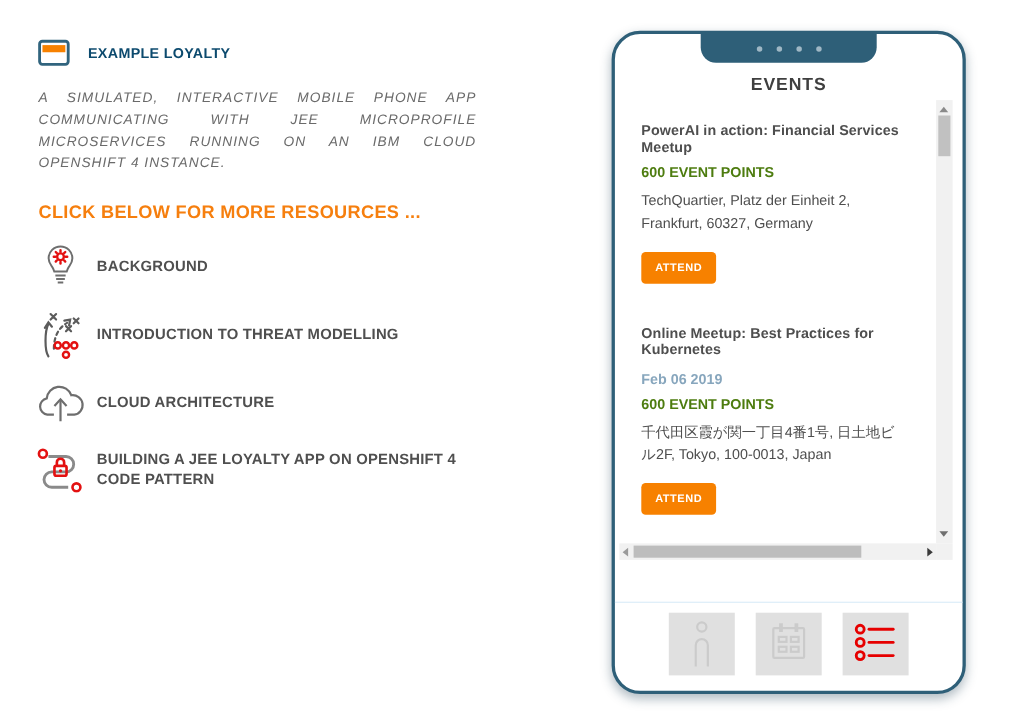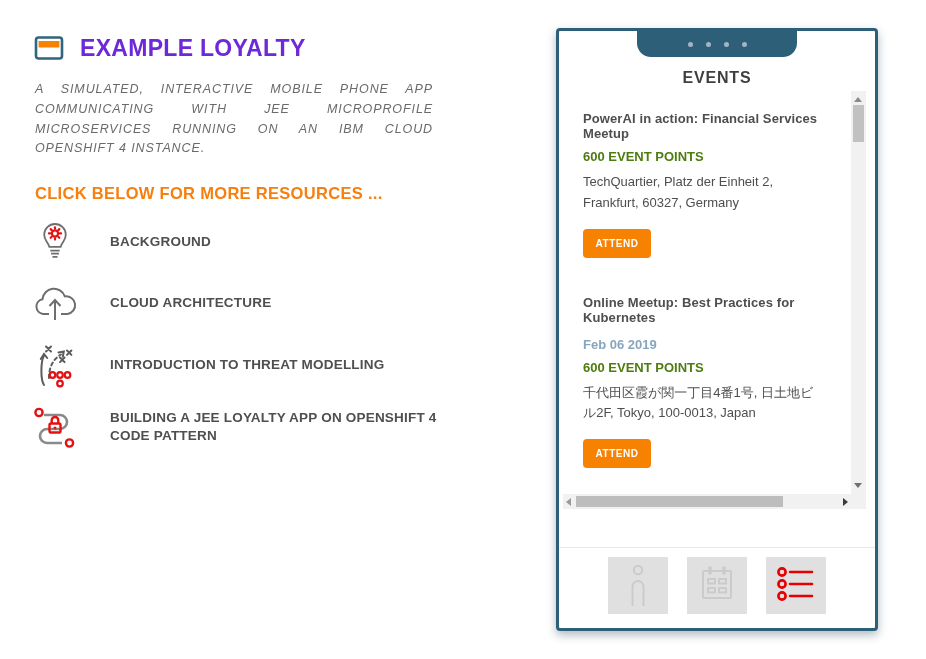--- a/index.html
+++ b/index.html
@@ -3,31 +3,31 @@
 <meta charset="utf-8">
 <style>
   html,body{margin:0;padding:0;background:#ffffff;}
   .page{position:relative;width:926px;height:659px;background:#ffffff;
         font-family:"Liberation Sans", sans-serif;overflow:hidden;}
 
   
   .left{position:absolute;left:33px;top:32px;width:430px;}
   .app-header{display:flex;align-items:center;gap:15px;height:32px;}
   .app-icon{width:32px;height:32px;flex:0 0 32px;}
-  .page-title{margin:0;font-size:23px;font-weight:700;color:#6d28d9;letter-spacing:.3px;}
+  .page-title{margin:0;font-size:13px;font-weight:700;color:#0c4a6e;letter-spacing:.3px;}
   .desc{margin:16px 0 0 2px;width:398px;font-size:12.5px;line-height:1.58;color:#6a6a6a;
         letter-spacing:.9px;text-align:justify;font-style:italic;}
   .resources-heading{margin:25px 0 6px 2px;font-size:16.5px;font-weight:700;color:#f67f0e;letter-spacing:.3px;}
-  .resource{display:flex;align-items:center;gap:33px;margin-top:17px;min-height:44px;cursor:pointer;}
+  .resource{display:flex;align-items:center;gap:11px;margin-top:17px;min-height:44px;cursor:pointer;}
   .r-icon{width:44px;flex:0 0 44px;display:flex;justify-content:center;}
   .r-label{font-size:13.5px;font-weight:700;color:#4f4f4f;letter-spacing:.2px;line-height:1.35;max-width:350px;}
 
   
   .phone{position:absolute;left:556px;top:28px;width:322px;height:603px;box-sizing:border-box;
-         border:3px solid #2e5f78;border-radius:4px;background:#fff;
+         border:3px solid #2e5f78;border-radius:26px;background:#fff;
          box-shadow:0 4px 10px rgba(30,60,80,.35);}
   .notch{position:absolute;top:0;left:50%;transform:translateX(-50%);width:160px;height:26px;
          background:#2e5f78;border-radius:0 0 14px 14px;display:flex;align-items:center;
          justify-content:center;gap:13px;}
   .dot{width:5px;height:5px;border-radius:50%;background:#9fb7c4;}
   .screen-title{margin-top:38px;text-align:center;font-size:16px;font-weight:700;color:#3f3f3f;letter-spacing:.8px;}
 
   .scroll{position:absolute;left:4px;top:60px;width:303px;height:418px;background:#fff;}
   .events{position:absolute;left:0;top:0;right:15px;bottom:15px;overflow:hidden;padding:20px 0 0 20px;box-sizing:border-box;}
   .e-title{font-size:13px;font-weight:700;color:#4e4e4e;letter-spacing:.1px;}
@@ -102,52 +102,52 @@
             <line x1="20" y1="8.3" x2="20" y2="6.7"></line>
             <line x1="23.68" y1="9.82" x2="24.81" y2="8.69"></line>
           </g>
         </svg>
       </span>
       <span class="r-label">BACKGROUND</span>
     </div>
 
     <div class="resource">
       <span class="r-icon">
-        <svg width="44" height="38" viewBox="0 0 44 38">
-          <g fill="none" stroke="#6e6e6e" stroke-width="2">
-            <path d="M16 30 H10 A7.5 7.5 0 0 1 9.5 15.2 A11.5 11.5 0 0 1 31.8 12.3 A7 7 0 0 1 34.5 30 H28"></path>
-            <path d="M22 36 V16.5"></path>
-            <path d="M16.5 22 L22 16 L27.5 22"></path>
-          </g>
-        </svg>
-      </span>
-      <span class="r-label">CLOUD ARCHITECTURE</span>
-    </div>
-
-    <div class="resource">
-      <span class="r-icon">
         <svg width="40" height="46" viewBox="0 0 40 46">
           <g fill="none" stroke="#5c5c5c" stroke-width="2" stroke-linecap="round">
             <path d="M9 43 C5.5 38 5.5 20 9 13.5"></path>
             <path d="M5.8 17 L9 12 L12.2 16"></path>
             <path d="M14 36 C14 26 17.5 17.5 26 12.5" stroke-dasharray="3.2 3.2"></path>
             <path d="M23.5 10.5 L28.8 9.5 L27.8 14.8"></path>
             <path d="M11 4.5 l5 5 M16 4.5 l-5 5"></path>
             <path d="M25 15.5 l4.6 4.6 M29.6 15.5 l-4.6 4.6"></path>
             <path d="M32 8.5 l4.4 4.4 M36.4 8.5 l-4.4 4.4"></path>
           </g>
           <g fill="none" stroke="#e31111" stroke-width="2.2">
             <circle cx="17.5" cy="33" r="2.8"></circle>
             <circle cx="25" cy="33" r="2.8"></circle>
             <circle cx="32.5" cy="33" r="2.8"></circle>
             <circle cx="25" cy="41.5" r="2.8"></circle>
           </g>
         </svg>
       </span>
       <span class="r-label">INTRODUCTION TO THREAT MODELLING</span>
+    </div>
+
+    <div class="resource">
+      <span class="r-icon">
+        <svg width="44" height="38" viewBox="0 0 44 38">
+          <g fill="none" stroke="#6e6e6e" stroke-width="2">
+            <path d="M16 30 H10 A7.5 7.5 0 0 1 9.5 15.2 A11.5 11.5 0 0 1 31.8 12.3 A7 7 0 0 1 34.5 30 H28"></path>
+            <path d="M22 36 V16.5"></path>
+            <path d="M16.5 22 L22 16 L27.5 22"></path>
+          </g>
+        </svg>
+      </span>
+      <span class="r-label">CLOUD ARCHITECTURE</span>
     </div>
 
     <div class="resource">
       <span class="r-icon">
         <svg width="44" height="42" viewBox="0 0 44 42">
           <path d="M11 9 H27 A7 7 0 0 1 27 23 H14 A7 7 0 0 0 14 37 H29" fill="none" stroke="#8a8a8a" stroke-width="2.6"></path>
           <g fill="none" stroke="#e31111" stroke-width="2.4">
             <circle cx="6" cy="6.5" r="3.6"></circle>
             <circle cx="36.5" cy="37" r="3.6"></circle>
             <rect x="16.5" y="17.5" width="11" height="9" rx="1.6"></rect>

